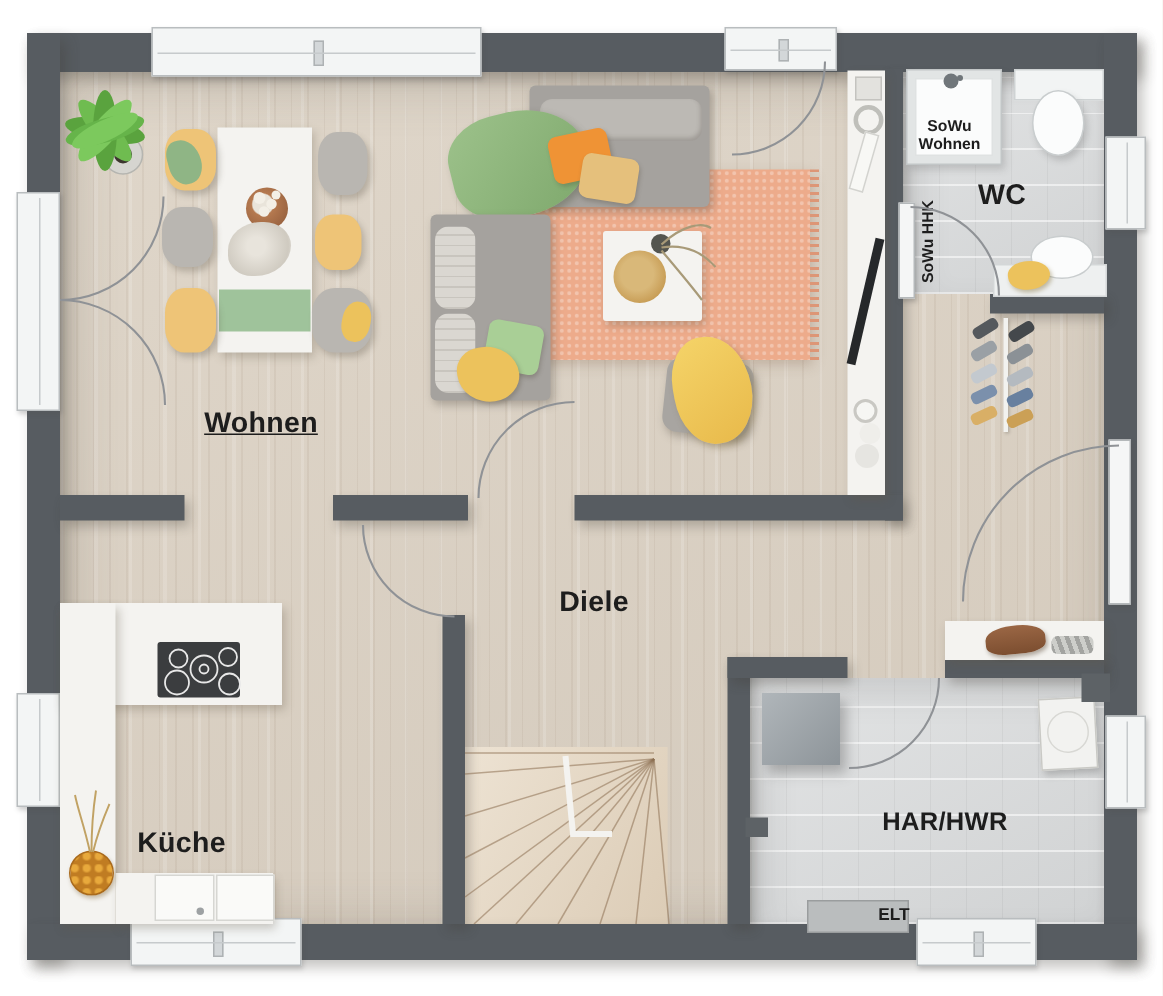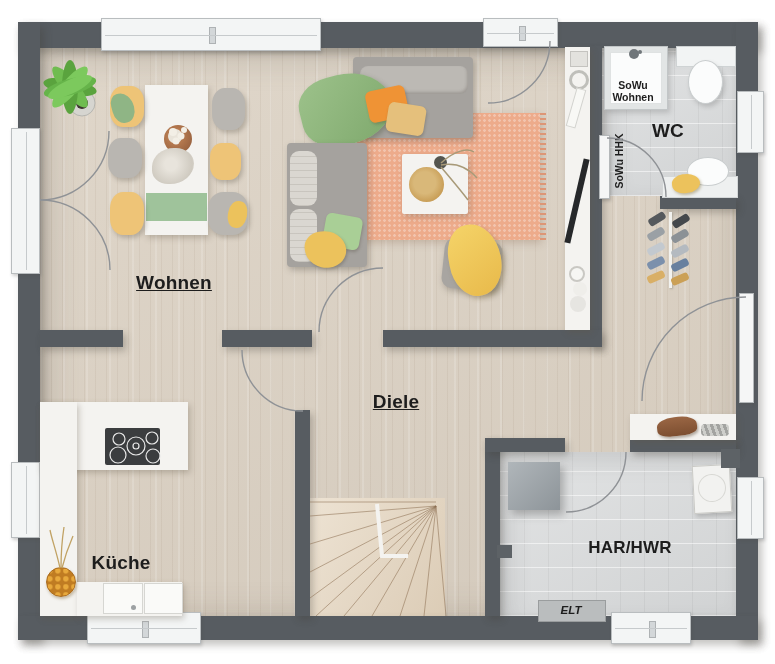--- a/index.html
+++ b/index.html
@@ -149,21 +149,21 @@
   <div class="abs" style="left:676px;top:46px;width:58px;height:19px;background:#f2f4f4;border:1px solid #cfd3d4;"></div>
   <div class="abs" style="left:688px;top:60px;width:33px;height:42px;border-radius:50%;background:#fbfcfc;border:1px solid #c9cdce;box-shadow:2px 3px 4px rgba(90,90,90,0.25);"></div>
   <div class="abs" style="left:662px;top:176px;width:74px;height:20px;background:#eef0f0;border:1px solid #d4d7d8;"></div>
   <div class="abs" style="left:687px;top:157px;width:40px;height:27px;border-radius:50%;background:#fbfcfc;border:1px solid #c9cdce;"></div>
   <div class="abs" style="left:672px;top:174px;width:28px;height:19px;border-radius:45% 55% 50% 50%;background:#ecc25c;transform:rotate(-8deg);box-shadow:1px 2px 3px rgba(120,100,40,0.4);"></div>
   <div class="abs room-label" style="left:668px;top:131px;font-weight:700;transform:translate(-50%,-50%);"><span>WC</span></div>
   <div class="abs small-label" style="left:619px;top:161px;font-size:10.5px;transform:translate(-50%,-50%) rotate(-90deg);"><span>SoWu HHK</span></div>
 
   <div class="abs" style="left:669px;top:212px;width:3px;height:76px;background:#f2f2ef;box-shadow:1px 1px 2px rgba(90,85,75,0.3);"></div>
 
-  <div class="abs room-label" style="left:396px;top:402px;transform:translate(-50%,-50%);text-decoration:underline;"><span>Diele</span></div>
+  <div class="abs room-label" style="left:396px;top:402px;transform:translate(-50%,-50%);"><span>Diele</span></div>
   <div class="abs white-f" style="left:630px;top:414px;width:106px;height:26px;"></div>
   <div class="abs" style="left:657px;top:417px;width:40px;height:19px;border-radius:45% 45% 35% 35%;
               background:linear-gradient(180deg,#9a6644,#7c4e30);transform:rotate(-6deg);box-shadow:1px 2px 3px rgba(70,50,30,0.4);"></div>
   <div class="abs" style="left:701px;top:424px;width:28px;height:12px;border-radius:4px;
               background:repeating-linear-gradient(70deg,#9a9b98 0 3px,#c9cac6 3px 6px);opacity:0.9;"></div>
 
   <div class="abs white-f" style="left:40px;top:402px;width:148px;height:68px;"></div>
   <div class="abs white-f" style="left:40px;top:402px;width:37px;height:214px;"></div>
   <div class="abs white-f" style="left:77px;top:582px;width:105px;height:34px;"></div>
   <div class="abs" style="left:105px;top:428px;width:55px;height:37px;background:#3b3d3f;border-radius:2px;"></div>
@@ -177,21 +177,21 @@
 
   <div class="abs" style="left:508px;top:462px;width:52px;height:48px;background:linear-gradient(135deg,#b0b6ba,#8d9499);
               box-shadow:4px 5px 8px rgba(70,70,70,0.35);"></div>
   <div class="abs" style="left:693px;top:465px;width:36px;height:46px;background:#f2f2f0;border:1px solid #c9c9c5;
               transform:rotate(-3deg);box-shadow:2px 3px 5px rgba(80,80,80,0.3);"></div>
   <div class="abs" style="left:698px;top:474px;width:26px;height:26px;border-radius:50%;border:1px solid #d8d8d4;transform:rotate(-3deg);"></div>
   <div class="abs" style="left:721px;top:449px;width:19px;height:19px;background:#5d6266;"></div>
   <div class="abs" style="left:497px;top:545px;width:15px;height:13px;background:#5d6266;"></div>
   <div class="abs room-label" style="left:630px;top:548px;font-size:17px;font-weight:700;transform:translate(-50%,-50%);"><span>HAR/HWR</span></div>
   <div class="abs" style="left:538px;top:600px;width:66px;height:20px;background:#babdbe;border:1px solid #9a9d9e;"></div>
-  <div class="abs small-label" style="left:571px;top:610px;font-size:11.5px;transform:translate(-50%,-50%);font-style:italic;"><span>ELT</span></div>
+  <div class="abs small-label" style="left:596px;top:610px;font-size:11.5px;transform:translate(-50%,-50%);"><span>ELT</span></div>
 
   <div class="abs room-label" style="left:174px;top:283px;transform:translate(-50%,-50%);text-decoration:underline;"><span>Wohnen</span></div>
 
   <svg class="svg-layer" width="775" height="664" viewBox="0 0 775 664">
 
     <g stroke="#8f9296" stroke-width="1.4" fill="none">
       <path d="M550,41 A62,62 0 0 1 488,103"></path>
       <path d="M109,131 A69,69 0 0 1 40,200"></path>
       <path d="M40,200 A70,70 0 0 1 110,270"></path>
       <path d="M319,332 A64,64 0 0 1 383,268"></path>

